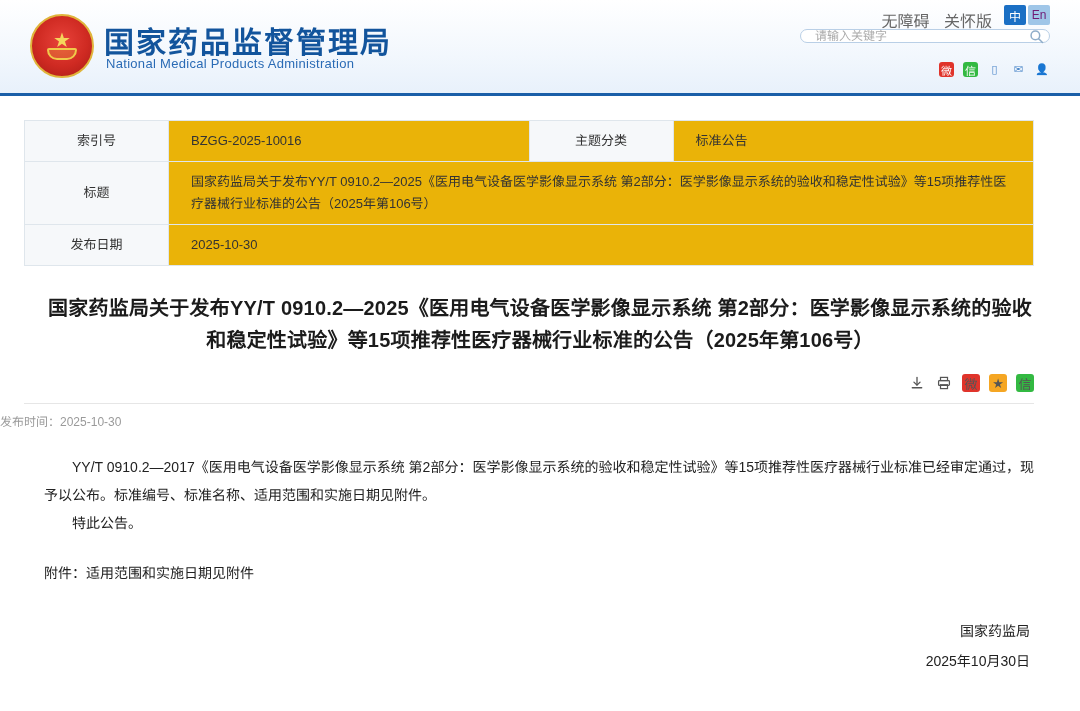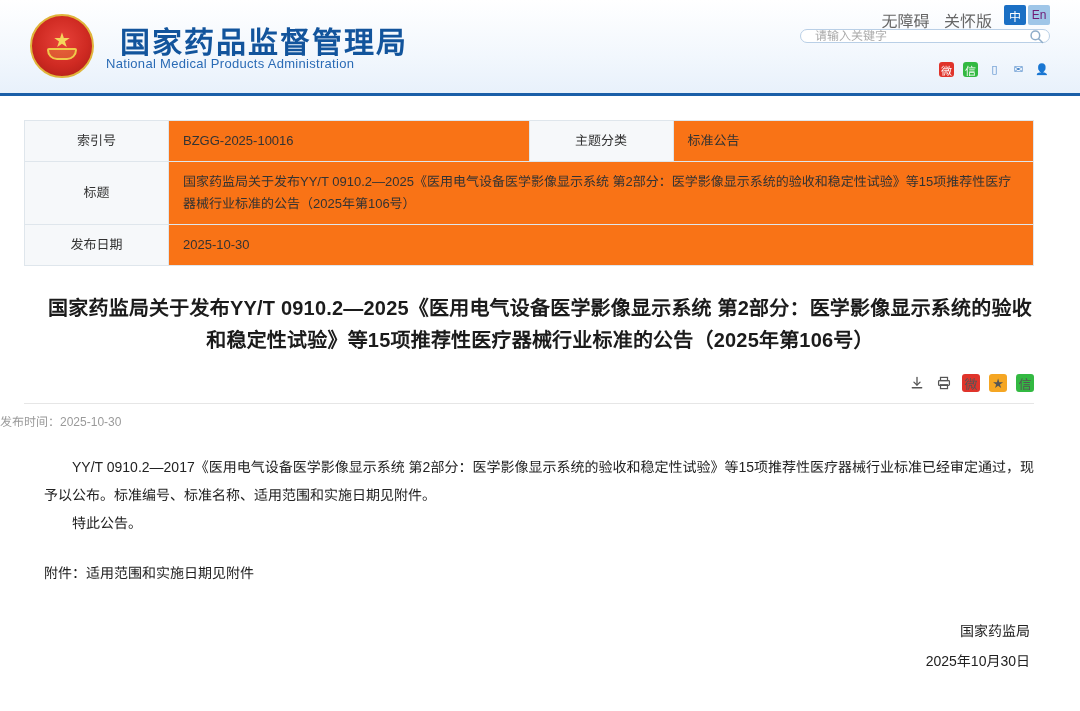--- a/index.html
+++ b/index.html
@@ -49,21 +49,21 @@
     left: 50%; top: 62%;
     transform: translate(-50%,-50%);
     width: 30px; height: 12px;
     border: 2px solid #f0c94a;
     border-radius: 2px 2px 10px 10px;
     background: rgba(240,201,74,.25);
   }
 
   .org-title {
     position: absolute;
-    left: 120px; top: 18px;
+    left: 104px; top: 18px;
     font-size: 30px;
     font-weight: bold;
     color: #12549c;
     letter-spacing: 2px;
     font-family: "DejaVu Sans", "Liberation Sans", sans-serif;
   }
   .org-sub {
     position: absolute;
     left: 106px; top: 56px;
     font-size: 13px;
@@ -148,31 +148,31 @@
     margin: 24px 24px 0 24px;
     width: 1010px;
     border-collapse: collapse;
     border: 1px solid #dfe6ec;
     table-layout: fixed;
   }
   .meta-table td {
     border: 1px solid #dfe6ec;
     font-size: 13px;
     color: #333;
-    padding: 9px 14px;
+    padding: 9px 22px;
     line-height: 1.7;
     vertical-align: middle;
   }
   .meta-table td.label {
     background: #f6f8fa;
     text-align: center;
     color: #333;
     width: 144px;
   }
-  .meta-table td.value { background: #f97316; }
+  .meta-table td.value { background: #eab308; }
 
   .doc-title {
     margin: 26px 48px 0 48px;
     font-size: 20px;
     font-weight: bold;
     color: #1b1b1b;
     text-align: center;
     line-height: 1.6;
     letter-spacing: .2px;
   }

